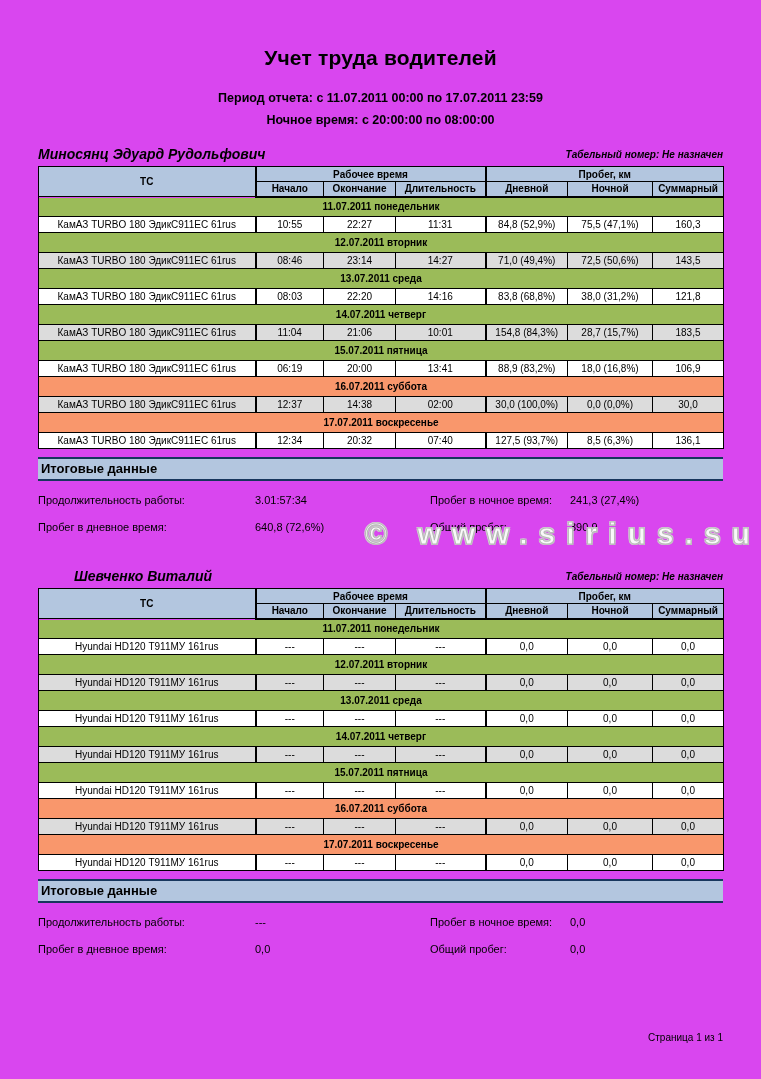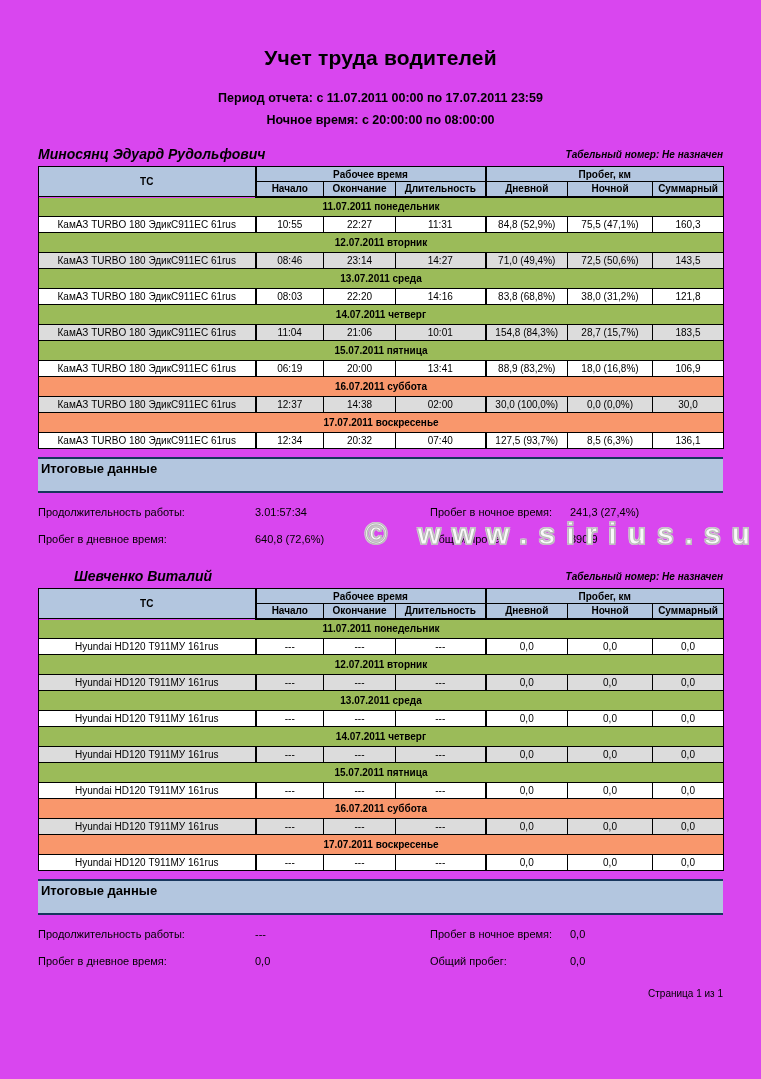--- a/index.html
+++ b/index.html
@@ -33,21 +33,21 @@
   .subtitle.first { margin-top: 21px; }
   .subtitle.second { margin-top: 8px; }
 
   .driver-head {
     display: flex;
     justify-content: space-between;
     align-items: center;
     font-style: italic;
   }
   .driver-head.one { margin-top: 19px; }
-  .driver-head.two { margin-top: 22px; padding-left: 36px; }
+  .driver-head.two { margin-top: 34px; padding-left: 36px; }
   .driver-name { font-size: 14px; font-weight: bold; }
   .driver-badge { font-size: 10px; font-weight: bold; }
 
   table.report {
     margin-top: 4px;
     width: 685px;
     border-collapse: collapse;
     table-layout: fixed;
     font-size: 10px;
   }
@@ -76,21 +76,21 @@
   tr.data-row.alt td { background: var(--alt-gray); }
 
   .totals-bar {
     margin-top: 8px;
     width: 685px;
     background: var(--header-blue);
     border-top: 2px solid #17365d;
     border-bottom: 2px solid #17365d;
     font-size: 13px;
     font-weight: bold;
-    padding: 2px 3px 15px 3px;
+    padding: 2px 3px 3px 3px;
   }
   .totals-grid {
     margin-top: 12px;
     width: 685px;
     display: grid;
     grid-template-columns: 217px 175px 140px 1fr;
     row-gap: 13px;
     font-size: 11px;
     line-height: 14px;
   }
@@ -106,21 +106,21 @@
     color: rgba(255,255,255,0.9);
     -webkit-text-stroke: 1px #b8b8b8;
     text-shadow: 1px 1px 0 #c4c4c4, -1px -1px 0 #d6d6d6, 1px -1px 0 #cecece, -1px 1px 0 #cecece;
     pointer-events: none;
     white-space: nowrap;
   }
 
   .page-footer {
     position: absolute;
     right: 38px;
-    top: 988px;
+    top: 1032px;
     font-size: 10px;
   }
 </style>
 </head>
 <body>
 
 <div class="page">
   <div class="content">
     <div class="title">Учет труда водителей</div>
     <div class="subtitle first">Период отчета: с 11.07.2011 00:00 по 17.07.2011 23:59</div>

